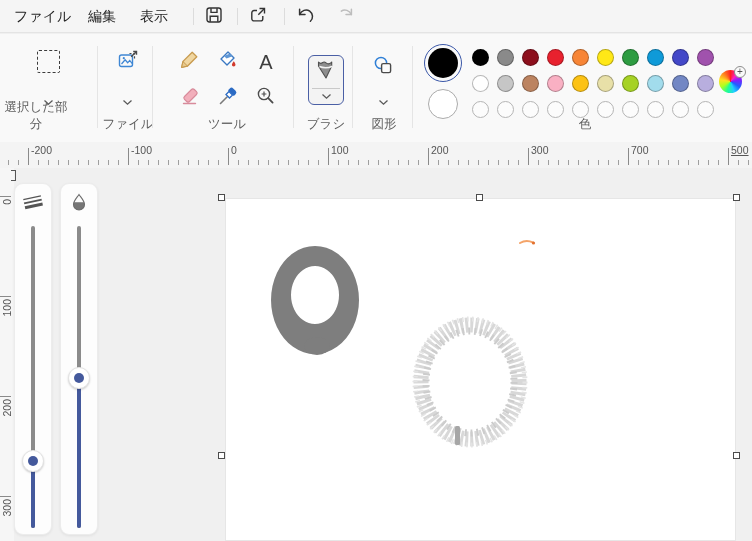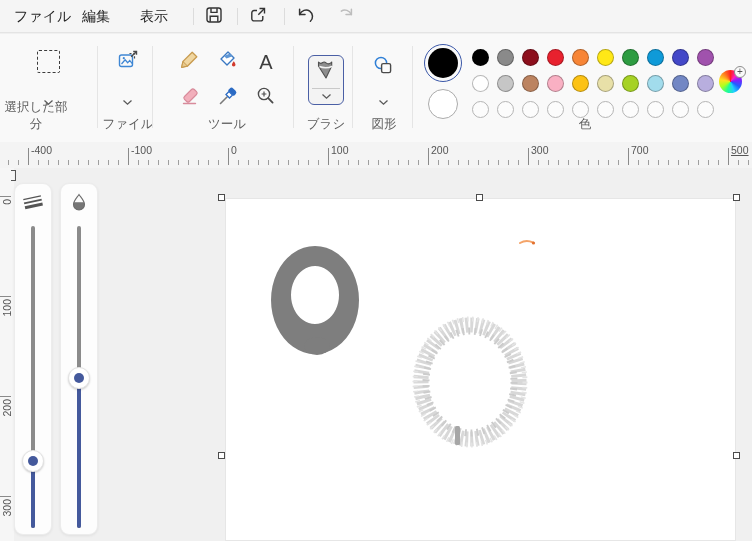--- a/index.html
+++ b/index.html
@@ -80,21 +80,21 @@
            display:flex; align-items:center; justify-content:center; }
   .thumb-dot { width:10px; height:10px; border-radius:50%; background:#44599c; }
 </style>
 </head>
 <body>
 
 <div class="app">
 
   <div class="menubar">
     <span class="menu-item" style="left:10px">ファイル</span>
-    <span class="menu-item" style="left:78px">編集</span>
+    <span class="menu-item" style="left:84px">編集</span>
     <span class="menu-item" style="left:136px">表示</span>
 
     <div class="mb-sep" style="left:193px"></div>
 
     <div class="mb-btn" style="left:200px">
       <span>
         <svg width="20" height="20" viewBox="0 0 20 20" fill="none">
           <rect x="3" y="3" width="14" height="14" rx="2.4" stroke="#333" stroke-width="1.4"></rect>
           <path d="M7 3.2 v4.2 h6 v-4.2" stroke="#333" stroke-width="1.4"></path>
           <path d="M6.2 16.8 v-5.6 h7.6 v5.6" stroke="#333" stroke-width="1.4"></path>
@@ -365,21 +365,21 @@
       <div class="htick" style="left: 658px;"></div>
       <div class="htick" style="left: 668px;"></div>
       <div class="htick" style="left: 678px;"></div>
       <div class="htick" style="left: 688px;"></div>
       <div class="htick" style="left: 698px;"></div>
       <div class="htick" style="left: 708px;"></div>
       <div class="htick" style="left: 718px;"></div>
       <div class="htick major" style="left: 728px;"></div>
       <div class="htick" style="left: 738px;"></div>
       <div class="htick" style="left: 748px;"></div>
-      <span class="hlabel" style="left: 31px;">-400</span>
+      <span class="hlabel" style="left: 31px;">-200</span>
       <span class="hlabel" style="left: 131px;">-100</span>
       <span class="hlabel" style="left: 231px;">0</span>
       <span class="hlabel" style="left: 331px;">100</span>
       <span class="hlabel" style="left: 431px;">200</span>
       <span class="hlabel" style="left: 531px;">300</span>
       <span class="hlabel" style="left: 631px;">700</span>
       <span class="hlabel" style="left: 731px; text-decoration: underline;">500</span>
     </div>
 
   <div class="workspace">

